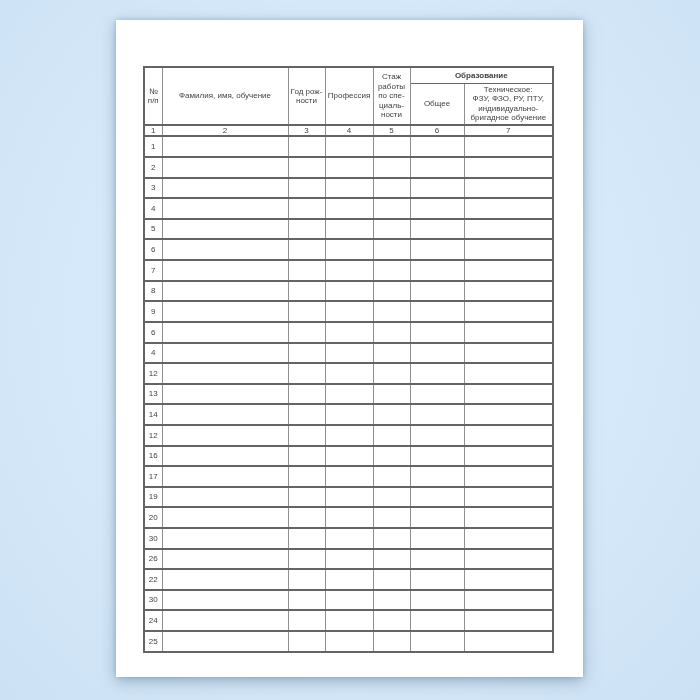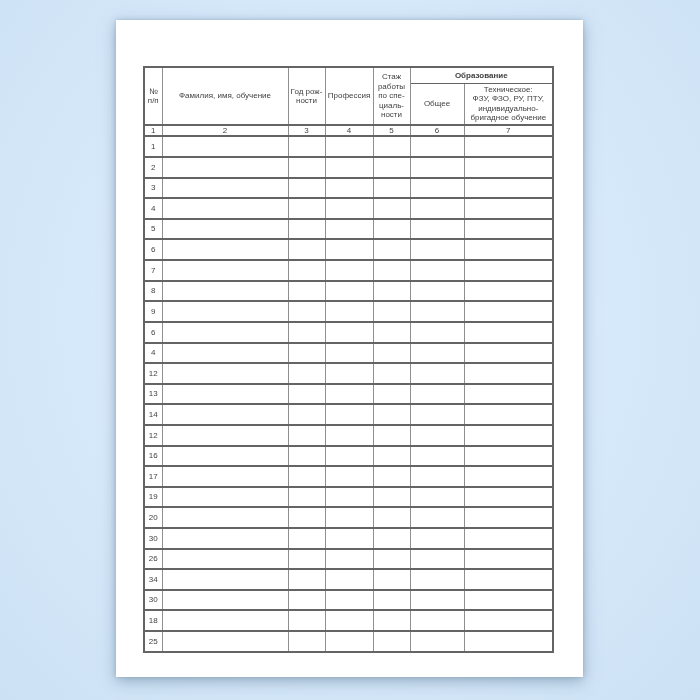--- a/index.html
+++ b/index.html
@@ -294,39 +294,39 @@
         <tr>
           <td class="rownum">26</td>
           <td></td>
           <td></td>
           <td></td>
           <td></td>
           <td></td>
           <td></td>
         </tr>
         <tr>
-          <td class="rownum">34</td>
+          <td class="rownum">22</td>
           <td></td>
           <td></td>
           <td></td>
           <td></td>
           <td></td>
           <td></td>
         </tr>
         <tr>
           <td class="rownum">30</td>
           <td></td>
           <td></td>
           <td></td>
           <td></td>
           <td></td>
           <td></td>
         </tr>
         <tr>
-          <td class="rownum">18</td>
+          <td class="rownum">24</td>
           <td></td>
           <td></td>
           <td></td>
           <td></td>
           <td></td>
           <td></td>
         </tr>
         <tr>
           <td class="rownum">25</td>
           <td></td>

